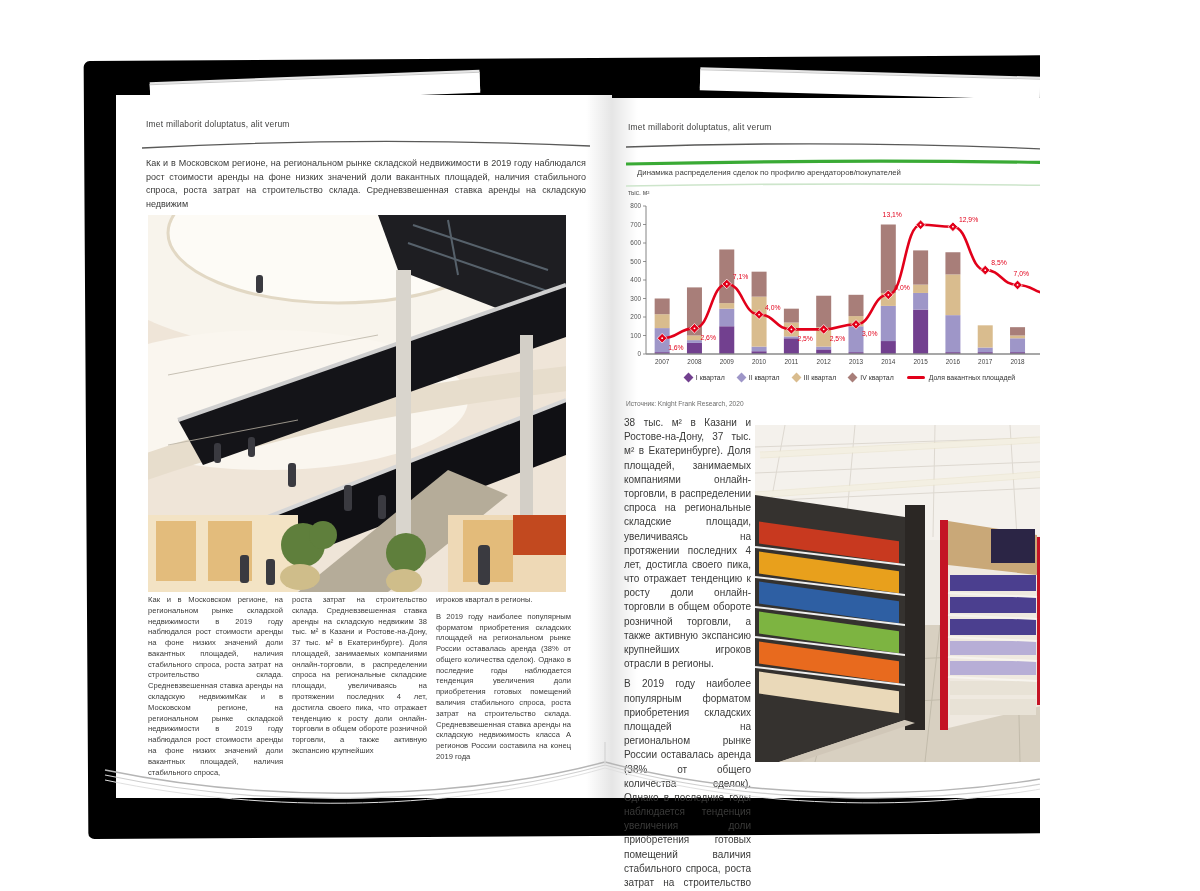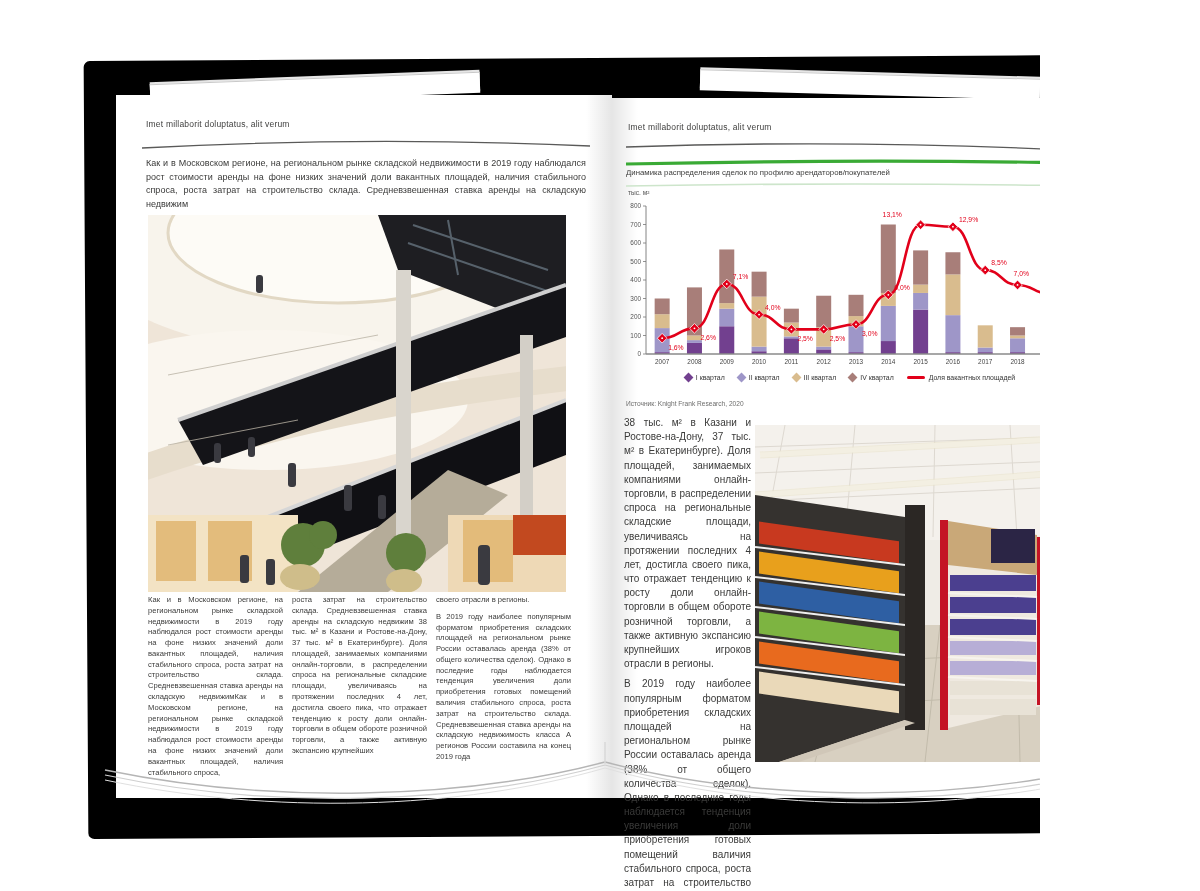--- a/index.html
+++ b/index.html
@@ -21,21 +21,21 @@
   .page-right .rule-svg{left:12px;width:462px;}
   .intro{position:absolute;left:30px;top:62px;width:440px;font-size:9px;line-height:1.5;
          text-align:justify;color:#3a3a39;}
   .photo{position:absolute;display:block;}
   .mall-photo{left:32px;top:120px;width:418px;height:377px;}
   .market-photo{left:143px;top:327px;width:307px;height:337px;}
   .cols{position:absolute;left:32px;top:500px;width:424px;display:flex;gap:9px;}
   .col{width:135px;font-size:7.6px;line-height:1.42;text-align:justify;color:#3a3a39;}
   .col p,.bodycol p{margin:0 0 6px 0;}
   .green-rule{position:absolute;left:12px;top:60px;width:462px;height:8px;}
-  .chart-title{position:absolute;left:14px;top:70px;width:460px;font-size:7.8px;color:#3c3c3b;}
+  .chart-title{position:absolute;left:25px;top:70px;width:460px;font-size:7.8px;color:#3c3c3b;}
   .lightgreen-rule{position:absolute;left:12px;top:84px;width:462px;height:6px;}
   .ylabel{position:absolute;left:16px;top:91px;font-size:6.6px;color:#555;}
   .chart-box{position:absolute;left:8px;top:98px;width:458px;height:176px;}
   .legend{position:absolute;left:12px;top:276px;width:452px;display:flex;justify-content:center;
           align-items:center;gap:13px;font-size:6.9px;color:#333;}
   .legend .item{display:flex;align-items:center;gap:4px;}
   .diamond{width:7px;height:7px;transform:rotate(45deg);display:inline-block;}
   .line-swatch{width:18px;height:3px;border-radius:2px;display:inline-block;}
   .source{position:absolute;left:14px;top:302px;font-size:6.6px;color:#6d6d6c;}
   .bodycol{position:absolute;left:12px;top:318px;width:127px;font-size:10px;line-height:1.42;
@@ -112,21 +112,21 @@
     </svg>
 
     <div class="cols">
       <div class="col">
           <p>Как и в Московском регионе, на региональном рынке складской недвижимости в 2019 году наблюдался рост стоимости аренды на фоне низких значений доли вакантных площадей, наличия стабильного спроса, роста затрат на строительство склада. Средневзвешенная ставка аренды на складскую недвижимКак и в Московском регионе, на региональном рынке складской недвижимости в 2019 году наблюдался рост стоимости аренды на фоне низких значений доли вакантных площадей, наличия стабильного спроса,</p>
         </div>
       <div class="col">
           <p>роста затрат на строительство склада. Средневзвешенная ставка аренды на складскую недвижим 38 тыс. м² в Казани и Ростове-на-Дону, 37 тыс. м² в Екатеринбурге). Доля площадей, занимаемых компаниями онлайн-торговли, в распределении спроса на региональные складские площади, увеличиваясь на протяжении последних 4 лет, достигла своего пика, что отражает тенденцию к росту доли онлайн-торговли в общем обороте розничной торговли, а также активную экспансию крупнейших</p>
         </div>
       <div class="col">
-          <p>своего отрасли в регионы.</p>
+          <p>игроков квартал в регионы.</p>
           <p>В 2019 году наиболее популярным форматом приобретения складских площадей на региональном рынке России оставалась аренда (38% от общего количества сделок). Однако в последние годы наблюдается тенденция увеличения доли приобретения готовых помещений валичия стабильного спроса, роста затрат на строительство склада. Средневзвешенная ставка аренды на складскую недвижимость класса А регионов России составила на конец 2019 года</p>
         </div>
     </div>
   </div>
 
   <div class="page page-right">
     <div class="spine-shade-r"></div>
     <div class="running-head">Imet millaborit doluptatus, alit verum</div>
     <svg class="rule-svg" viewBox="0 0 462 16" preserveAspectRatio="none">
       <path d="M2,9 Q231,1 460,13" fill="none" stroke="#5a5a59" stroke-width="1.3"></path>

